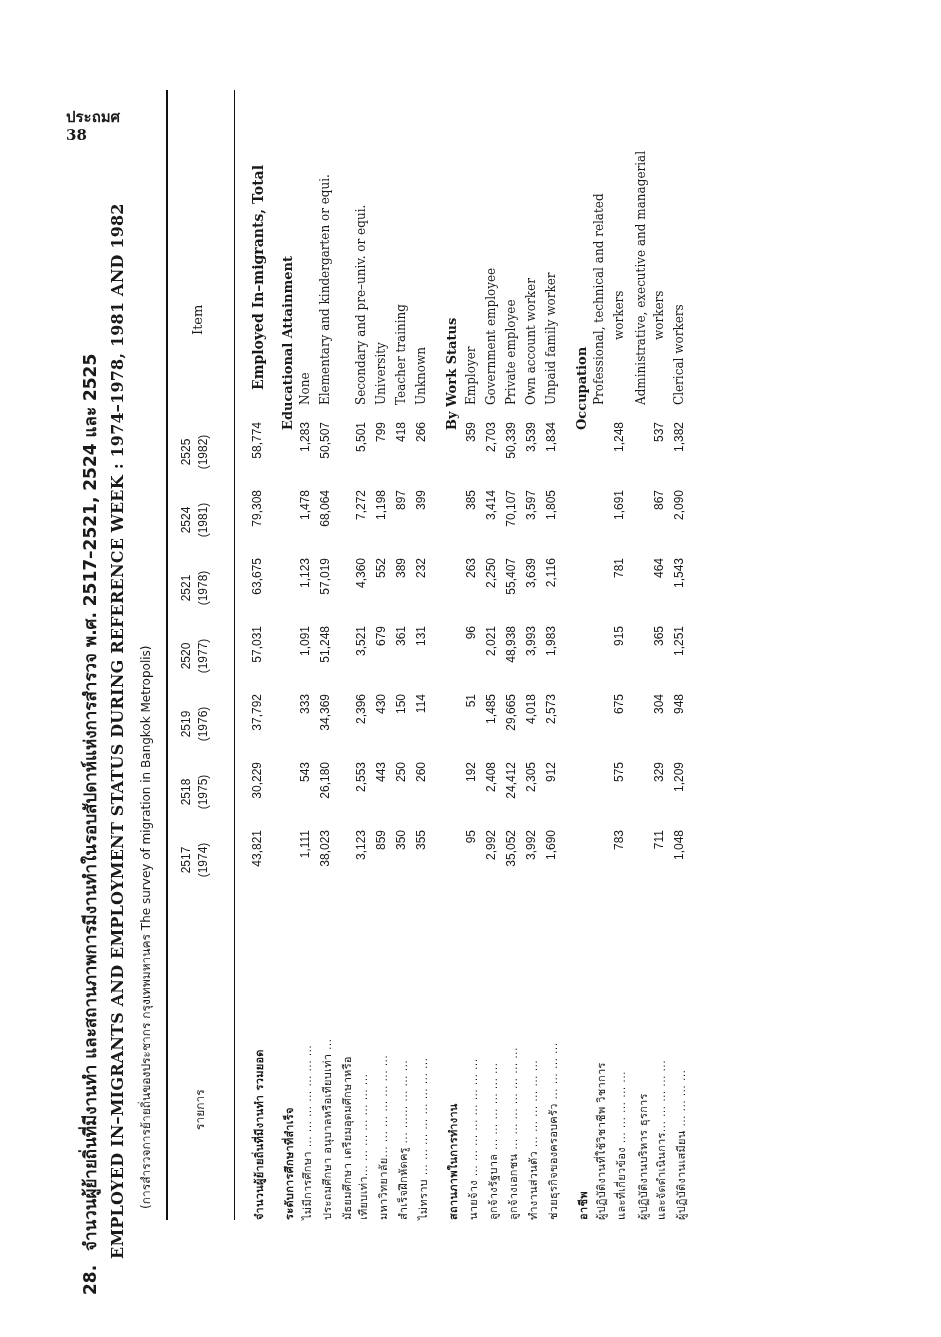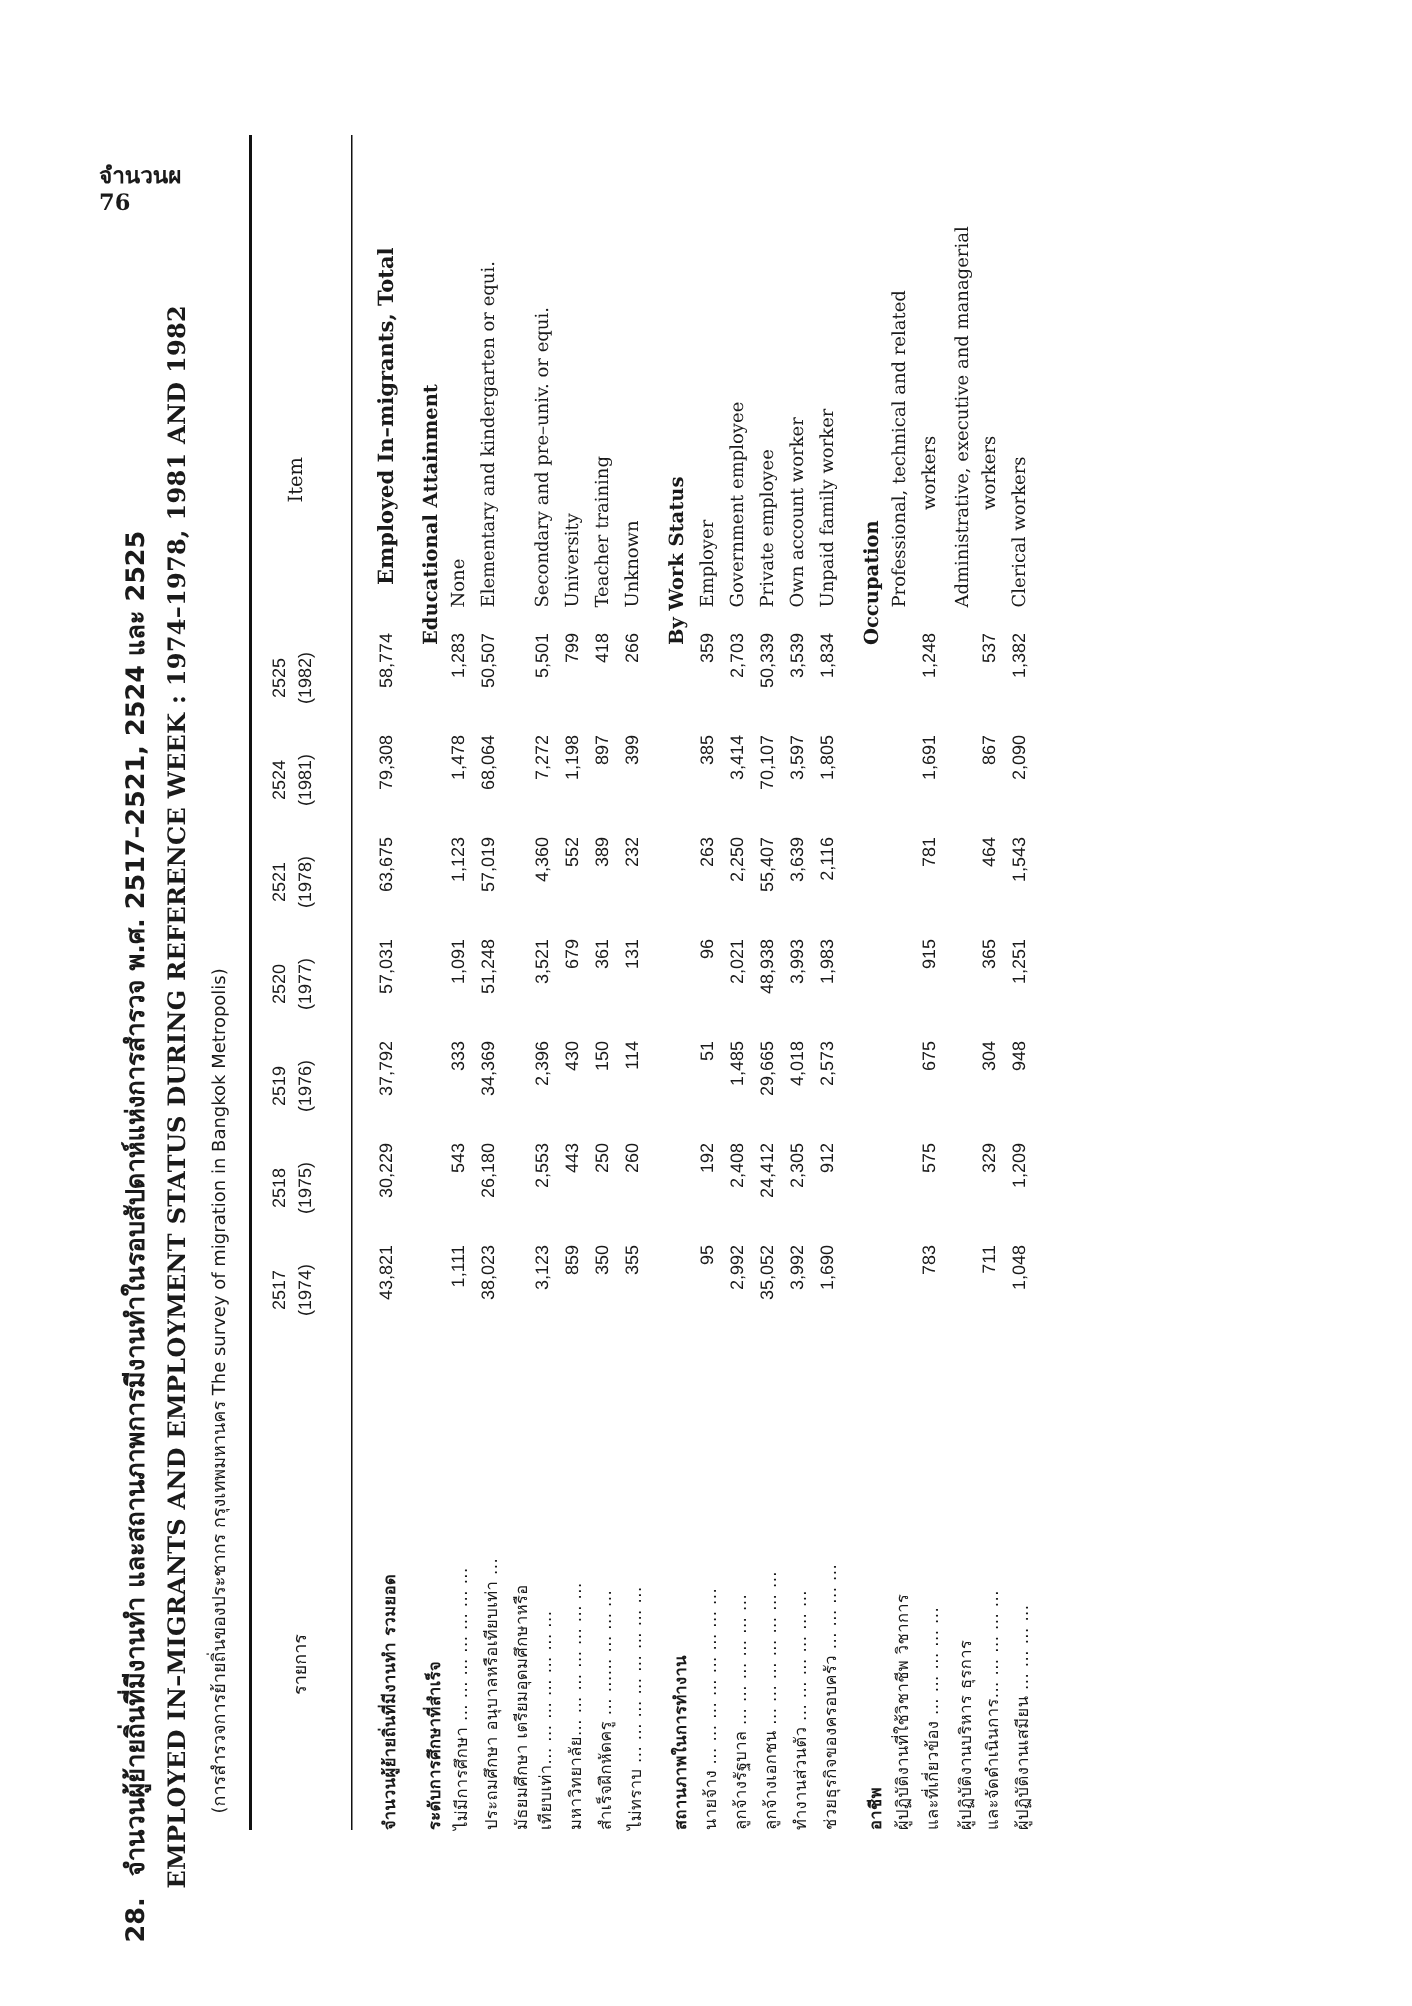--- a/index.html
+++ b/index.html
@@ -37,22 +37,22 @@
   .row .en { position:absolute; left:820px; top:2px; font-size:12px; white-space:nowrap; }
   .row .en.bold { font-weight:bold; font-size:14px; left:830px; }
   .row .en.sec { font-weight:bold; font-size:13px; left:790px; }
   .row .en.sub { left:815px; }
   .row .en.cont { left:880px; }
 </style>
 </head>
 <body>
 
 <div class="page-header">
-  <div>จำนวนผ</div>
-  <div>76</div>
+  <div>ประถมศ</div>
+  <div>38</div>
 </div>
 
 <div class="rot">
   <div class="title-block">
     <div class="t-thai">
       <span class="t-num">28.</span><span>จำนวนผู้ย้ายถิ่นที่มีงานทำ และสถานภาพการมีงานทำในรอบสัปดาห์แห่งการสำรวจ พ.ศ. 2517–2521, 2524 และ 2525</span>
     </div>
     <div class="t-eng">EMPLOYED IN–MIGRANTS AND EMPLOYMENT STATUS DURING REFERENCE WEEK : 1974–1978, 1981 AND 1982</div>
     <div class="t-sub">(การสำรวจการย้ายถิ่นของประชากร กรุงเทพมหานคร The survey of migration in Bangkok Metropolis)</div>
   </div>

